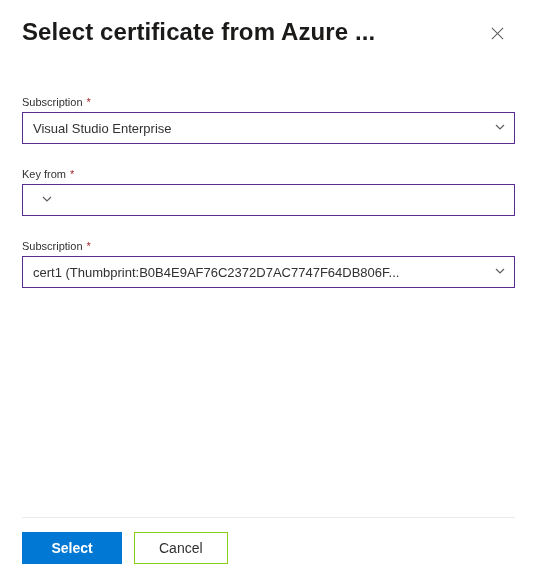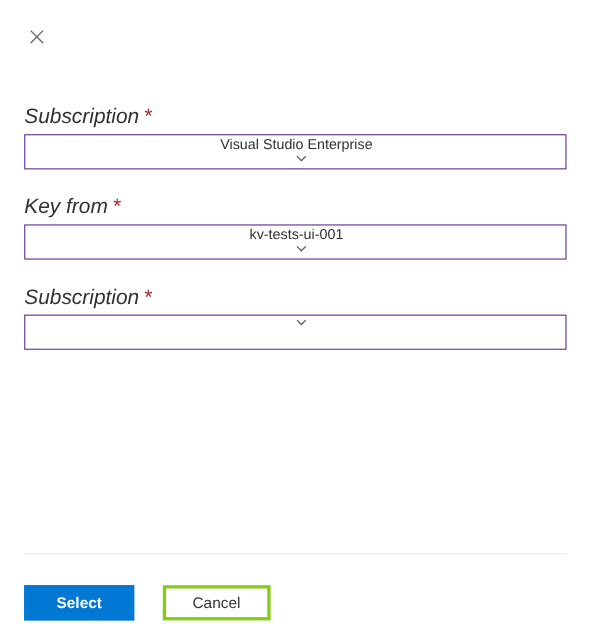--- a/index.html
+++ b/index.html
@@ -50,95 +50,94 @@
       stroke: #605e5c;
       stroke-width: 1.2;
     }
     .form-section {
       flex: 1;
     }
     .field {
       margin-bottom: 24px;
     }
     .field-label {
-      font-size: 19px;
+      font-size: 11px;
       color: #323130;
       margin-bottom: 4px;
       display: flex;
       align-items: flex-end;
-      font-style: italic;
     }
     .required {
       color: #a4262c;
       margin-left: 4px;
     }
     .select {
       width: 100%;
       height: 32px;
       border: 1px solid #5c2d91;
       background: #ffffff;
       display: flex;
       align-items: center;
       justify-content: space-between;
       padding: 0 8px 0 10px;
       cursor: pointer;
       font-size: 13px;
       color: #323130;
-      flex-direction: column;
     }
     .select-text {
       white-space: nowrap;
       overflow: hidden;
       text-overflow: ellipsis;
       flex: 1;
     }
     .chevron {
       flex-shrink: 0;
       margin-left: 8px;
     }
     .chevron svg {
       width: 12px;
       height: 12px;
       stroke: #605e5c;
       stroke-width: 1.2;
       fill: none;
     }
     .footer {
       border-top: 1px solid #edebe9;
-      padding-top: 28px;
+      padding-top: 14px;
       display: flex;
-      gap: 26px;
+      gap: 12px;
     }
     .btn {
       height: 32px;
       padding: 0 24px;
       font-size: 14px;
       font-family: inherit;
       cursor: pointer;
       border: 1px solid transparent;
     }
     .btn-primary {
       background: #0078d4;
       color: #ffffff;
       font-weight: 600;
       border-color: #0078d4;
       min-width: 100px;
     }
     .btn-secondary {
       background: #ffffff;
       color: #323130;
-      border: 3px solid #84cc16;
+      border: 1px solid #84cc16;
       min-width: 90px;
     }
   </style>
 </head>
 <body>
 
 <div class="panel">
   <div class="header">
+    <h1 class="title">Select certificate from Azure ...</h1>
     <button class="close-btn">
       <span>
         <svg viewBox="0 0 16 16">
             <line x1="2" y1="2" x2="14" y2="14"></line>
             <line x1="14" y1="2" x2="2" y2="14"></line>
           </svg>
       </span>
     </button>
   </div>
 
@@ -158,35 +157,35 @@
         </span>
       </div>
     </div>
 
     <div class="field">
       <div class="field-label">
         <span>Key from</span>
         <span class="required">*</span>
       </div>
       <div class="select">
-        <span class="select-text">kv-tests-ui-001</span>
         <span class="chevron">
           <svg viewBox="0 0 12 12">
               <polyline points="2,4 6,8 10,4"></polyline>
             </svg>
         </span>
       </div>
     </div>
 
     <div class="field">
       <div class="field-label">
         <span>Subscription</span>
         <span class="required">*</span>
       </div>
       <div class="select">
+        <span class="select-text">cert1 (Thumbprint:B0B4E9AF76C2372D7AC7747F64DB806F...</span>
         <span class="chevron">
           <svg viewBox="0 0 12 12">
               <polyline points="2,4 6,8 10,4"></polyline>
             </svg>
         </span>
       </div>
     </div>
 
   </div>
 

